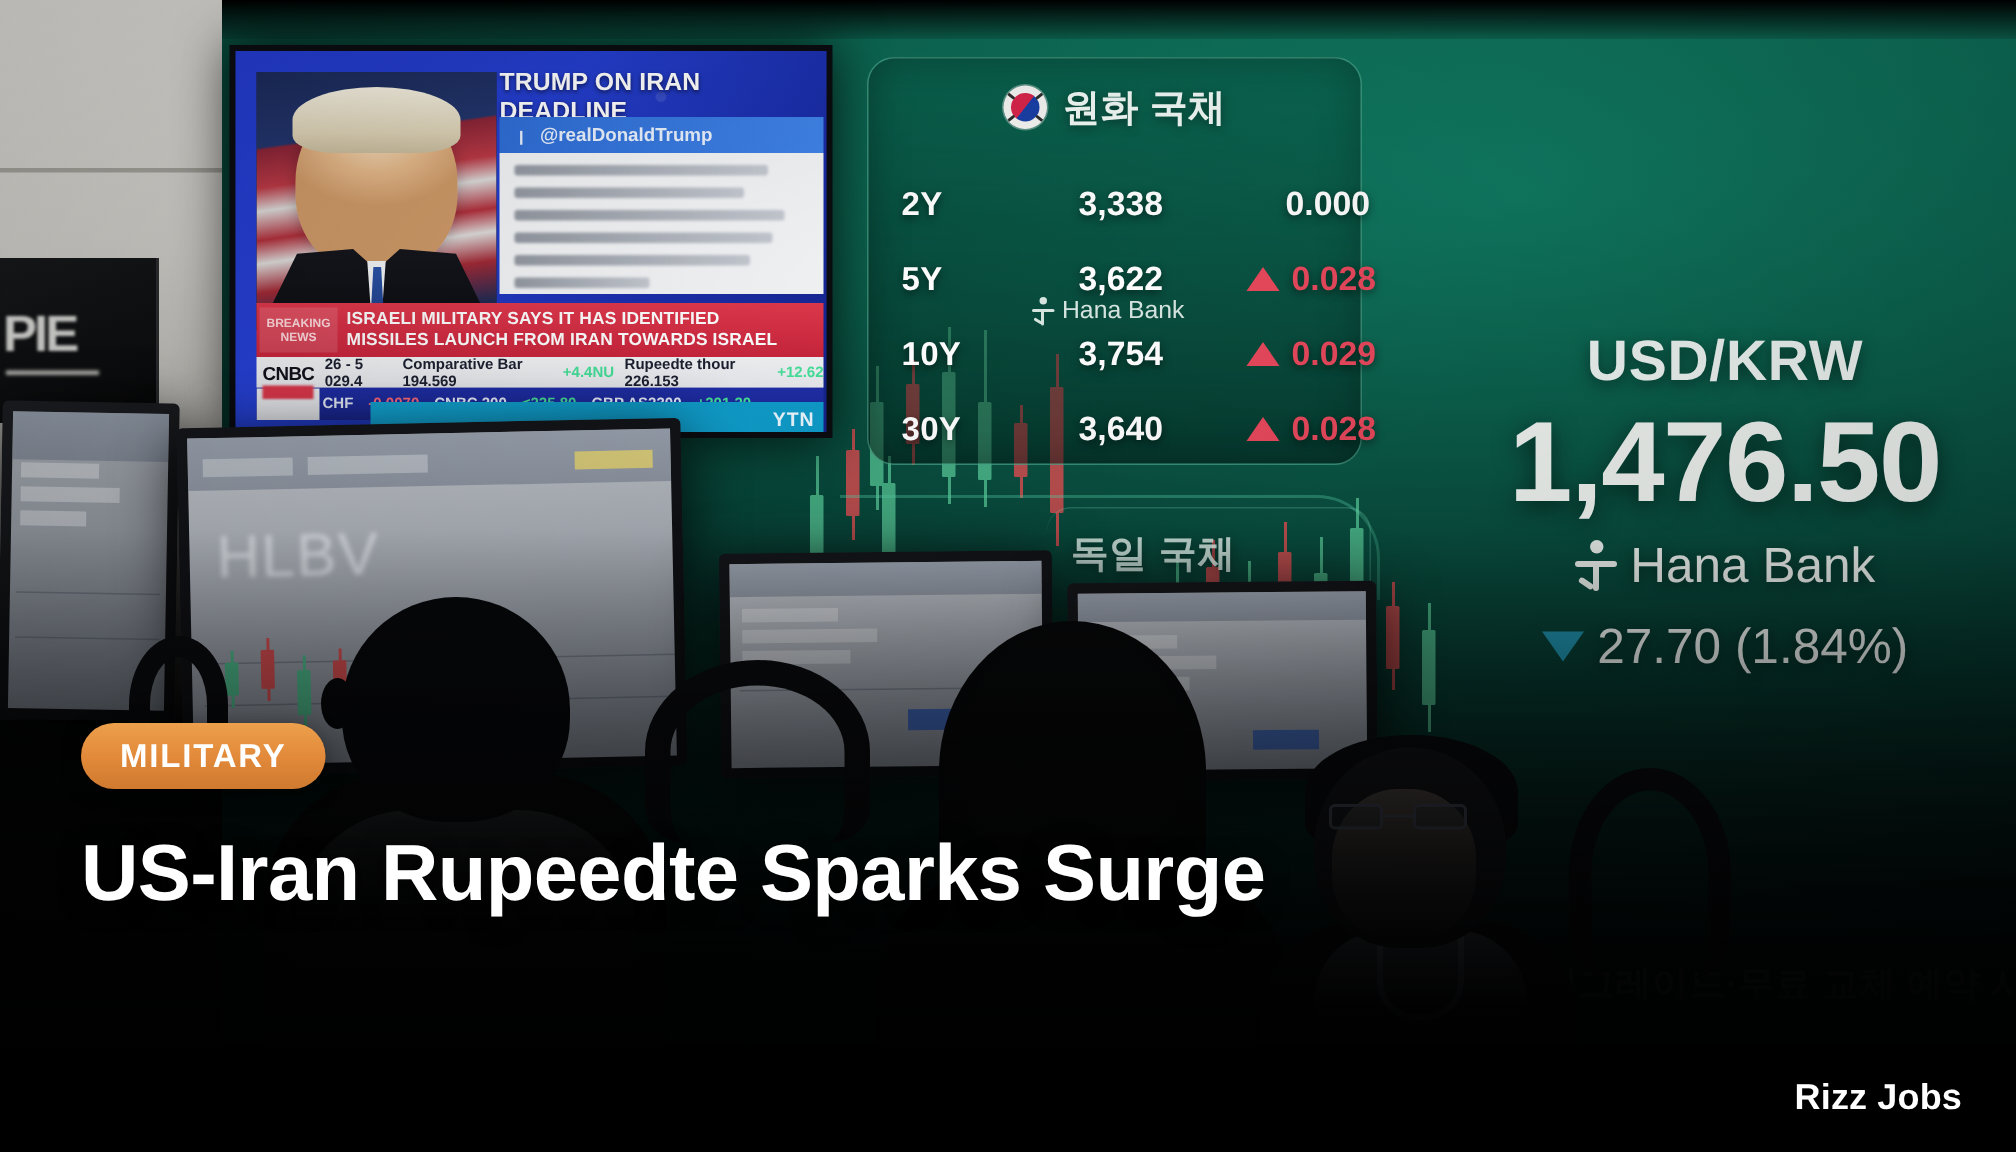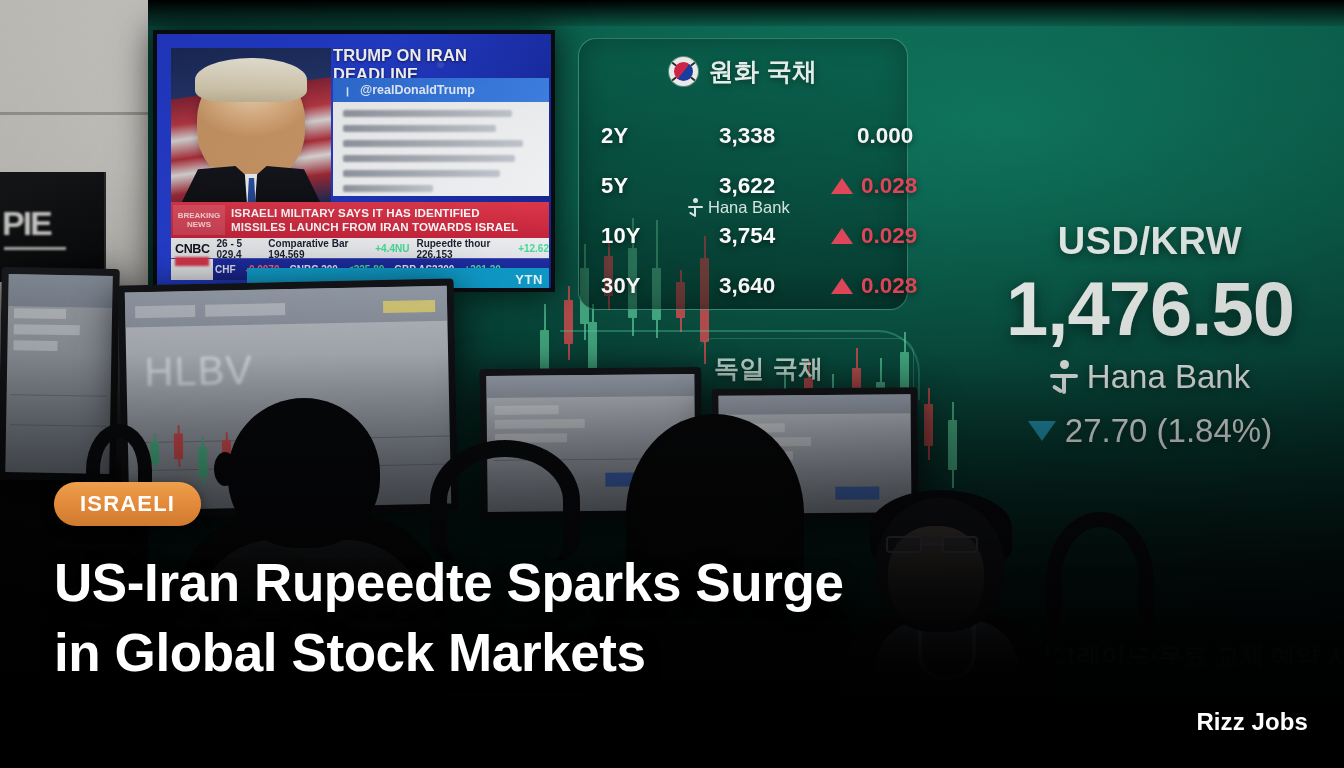--- a/index.html
+++ b/index.html
@@ -424,21 +424,21 @@
     color:#fff; font-size:22px; font-weight:700; letter-spacing:1.2px;
     box-shadow:0 3px 14px rgba(0,0,0,.45);
   }
   .headline{
     position:absolute; left:54px; top:548px; width:860px;
     color:#fff; font-size:53px; font-weight:700; line-height:1.32;
     letter-spacing:-.4px; text-shadow:0 3px 16px rgba(0,0,0,.85);
   }
   .headline span{ display:block; }
   .credit{
-    position:absolute; right:36px; bottom:32px;
+    position:absolute; right:36px; bottom:22px;
     color:#fff; font-size:24px; font-weight:700; letter-spacing:.1px;
   }
 </style>
 </head>
 <body>
 
 <div id="stage">
 
   <div class="wall-left">
     <div class="wall-left-mon">
@@ -727,22 +727,21 @@
   <div class="pC-face"></div>
   <div class="pC-glass">
     <span class="lens l1"></span>
       <span class="lens l2"></span>
       <span class="bridge"></span>
   </div>
 
   <div class="vignette"></div>
   <div class="bottombar"></div>
 
-  <div class="badge">ISRAELI</div>
+  <div class="badge">MILITARY</div>
 
   <div class="headline">
     <span>US-Iran Rupeedte Sparks Surge</span>
-    <span>in Global Stock Markets</span>
   </div>
 
   <div class="credit">Rizz Jobs</div>
 
 </div>
 
 </body></html>

